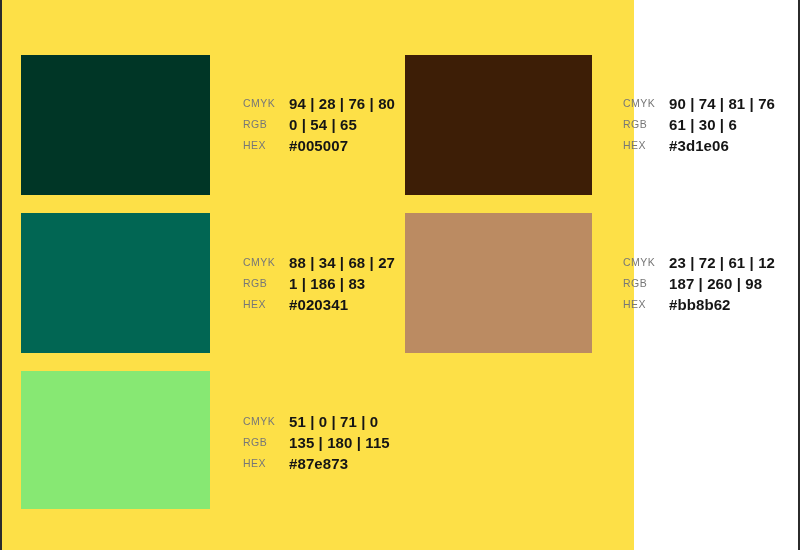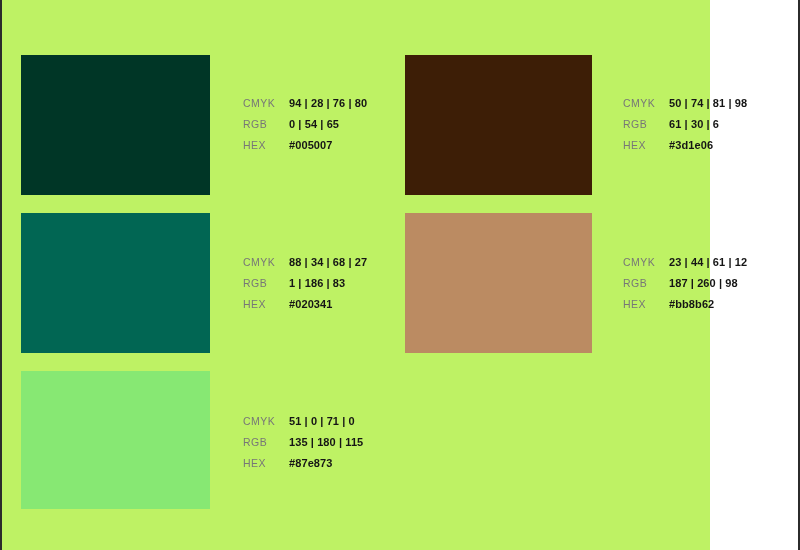--- a/index.html
+++ b/index.html
@@ -7,23 +7,23 @@
   html, body {
     width: 800px;
     height: 550px;
     background: #ffffff;
     font-family: "Liberation Sans", sans-serif;
     overflow: hidden;
   }
 
   #page {
     position: relative;
-    width: 710px;
+    width: 634px;
     height: 550px;
-    background: #bef264;
+    background: #fde047;
   }
 
   
   .page-edge {
     position: absolute;
     top: 0;
     width: 2px;
     height: 550px;
     background: #2b2b2b;
   }
@@ -60,21 +60,21 @@
     font-size: 10.5px;
     letter-spacing: 0.45px;
     color: #777777;
     font-weight: 400;
   }
 
   .info-value {
     position: absolute;
     left: 46px;
     top: 0;
-    font-size: 11px;
+    font-size: 15px;
     letter-spacing: 0.1px;
     color: #151515;
     font-weight: 700;
   }
 </style>
 </head>
 <body>
 
 <div id="page">
 
@@ -97,21 +97,21 @@
             <span class="info-label">HEX</span>
             <span class="info-value">#005007</span>
           </div>
         </div>
       </div>
       <div class="swatch-entry" style="left: 0px; top: 0px;">
         <div class="swatch-chip" style="left: 405px; top: 55px; width: 187px; height: 140px; background: rgb(61, 30, 6);"></div>
         <div class="swatch-info" style="left: 623px; top: 93px;">
           <div class="info-row">
             <span class="info-label">CMYK</span>
-            <span class="info-value">50 | 74 | 81 | 98</span>
+            <span class="info-value">90 | 74 | 81 | 76</span>
           </div>
           <div class="info-row">
             <span class="info-label">RGB</span>
             <span class="info-value">61 | 30 | 6</span>
           </div>
           <div class="info-row">
             <span class="info-label">HEX</span>
             <span class="info-value">#3d1e06</span>
           </div>
         </div>
@@ -131,21 +131,21 @@
             <span class="info-label">HEX</span>
             <span class="info-value">#020341</span>
           </div>
         </div>
       </div>
       <div class="swatch-entry" style="left: 0px; top: 0px;">
         <div class="swatch-chip" style="left: 405px; top: 213px; width: 187px; height: 140px; background: rgb(187, 139, 98);"></div>
         <div class="swatch-info" style="left: 623px; top: 252px;">
           <div class="info-row">
             <span class="info-label">CMYK</span>
-            <span class="info-value">23 | 44 | 61 | 12</span>
+            <span class="info-value">23 | 72 | 61 | 12</span>
           </div>
           <div class="info-row">
             <span class="info-label">RGB</span>
             <span class="info-value">187 | 260 | 98</span>
           </div>
           <div class="info-row">
             <span class="info-label">HEX</span>
             <span class="info-value">#bb8b62</span>
           </div>
         </div>

